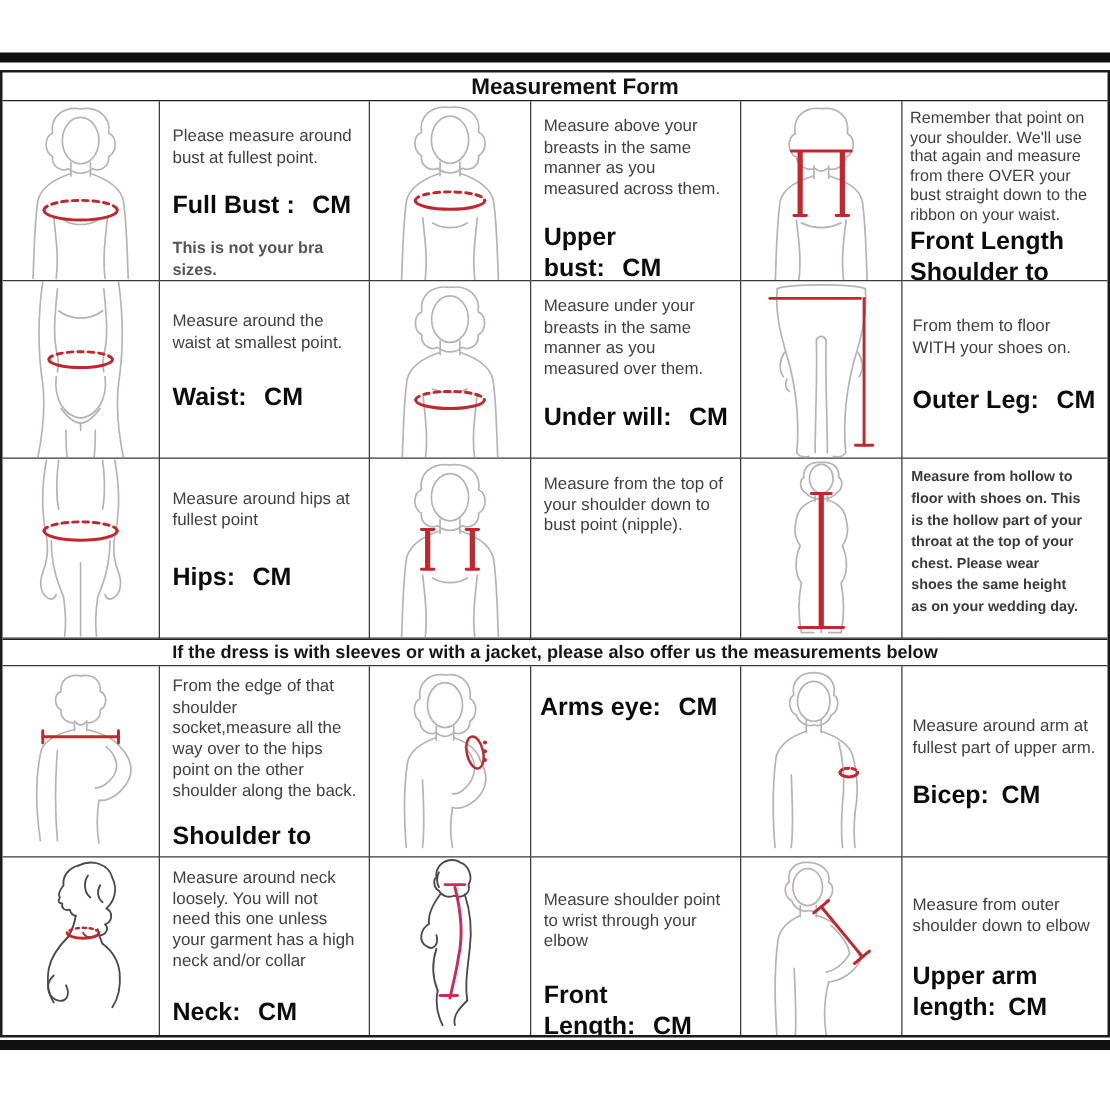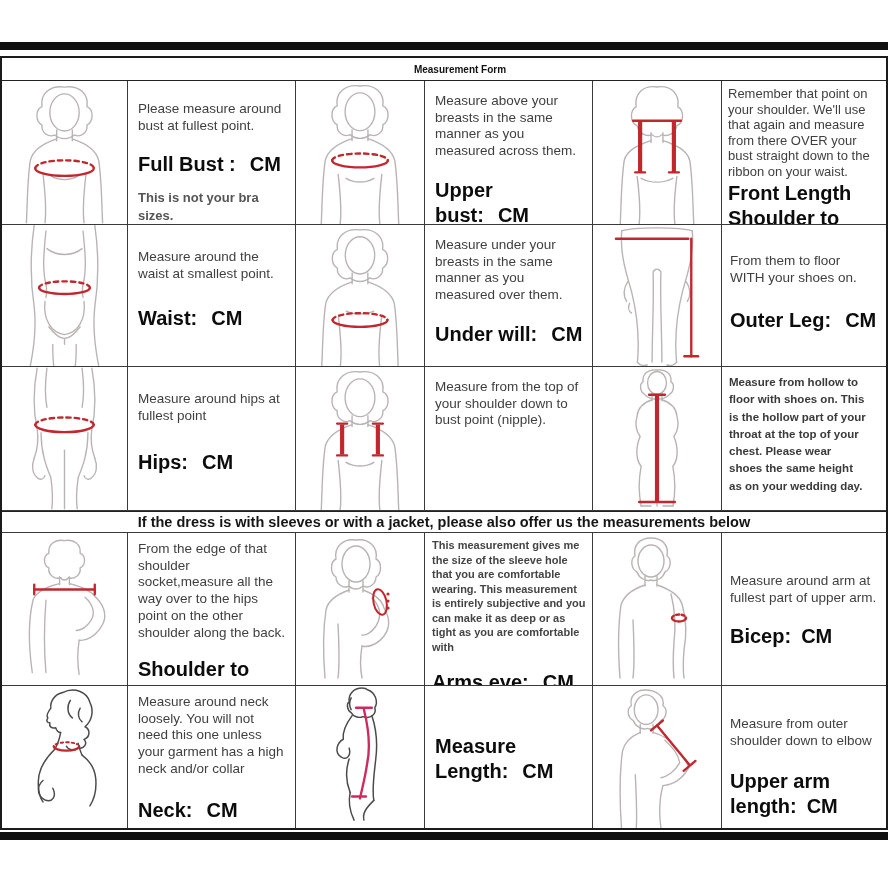--- a/index.html
+++ b/index.html
@@ -8,21 +8,21 @@
   .edgebar{position:absolute;left:0;right:0;background:#101010;}
   .edgebar.top{top:42px;height:8px;}
   .edgebar.bottom{top:832px;height:8px;}
   .form{position:absolute;top:56px;left:0;width:884px;border:2px solid #1c1c1c;background:#fff;
         display:grid;grid-template-columns:126px 168px 129px 168px 129px 1fr;
         grid-template-rows:23px 144px 142px 144px 22px 153px 142px;}
   .c{border-right:1px solid #3a3a3a;border-bottom:1px solid #3a3a3a;overflow:hidden;box-sizing:border-box;}
   .nr{border-right:none;}
   .nb{border-bottom:none;}
   .hdr{grid-column:1/-1;display:flex;align-items:center;justify-content:center;
-       font-weight:bold;font-size:10px;color:#111;border-bottom:1.5px solid #222;padding-left:32px;}
+       font-weight:bold;font-size:18px;color:#111;border-bottom:1.5px solid #222;padding-left:32px;}
   .banner{grid-column:1/-1;display:flex;align-items:center;justify-content:center;
        font-weight:bold;font-size:14.5px;color:#151515;border-top:1px solid #222;}
   .fig{display:flex;align-items:center;justify-content:center;}
   .fig svg{width:100%;height:100%;display:block;}
   .txt{padding:12px 8px 6px 10px;font-size:13.5px;line-height:1.24;}
   .desc{color:#3f3f3f;}
   .desc.sm{font-size:11.5px;font-weight:bold;color:#3a3a3a;line-height:1.5;}
   .desc.sm2{font-size:11px;font-weight:600;color:#444;line-height:1.32;}
   .desc.cmpct{font-size:13px;line-height:1.2;}
   .label{margin-top:18px;font-weight:bold;font-size:20px;color:#0c0c0c;line-height:1.25;}
@@ -247,21 +247,20 @@
         <path class="sk" d="M67,56 C78,60 86,66 88,74 C94,84 94,94 88,102 C82,110 72,114 66,112"></path>
         <path class="sk" d="M76,64 C84,72 86,82 80,92 C76,98 70,102 66,101"></path>
         <path class="sk" d="M66,112 C64,124 64,134 66,144"></path>
         <ellipse class="rdc" cx="84" cy="68" rx="6.5" ry="13" transform="rotate(-12 84 68)"></ellipse>
         <circle cx="92" cy="60" r="1.6" fill="#c1272d"></circle>
         <circle cx="92" cy="67" r="1.6" fill="#c1272d"></circle>
         <circle cx="92" cy="74" r="1.6" fill="#c1272d"></circle>
       </svg>
     </div>
     <div class="c txt" style="padding-top:5px;padding-left:7px;padding-right:3px">
-      <div class="desc sm2">This measurement gives me the size of the sleeve hole that you are comfortable wearing. This measurement is entirely subjective and you can make it as deep or as tight as you are comfortable with</div>
       <div class="label" style="margin-top:16px"><span>Arms eye:</span><span class="unit">CM</span></div>
     </div>
 
     <div class="c fig">
       <svg viewBox="0 0 128 150" preserveAspectRatio="xMidYMid meet">
         <path class="skf" d="M58,4 C46,4 40,12 42,22 C37,25 38,35 44,38 C46,44 53,48 58,46 C63,48 70,44 72,38 C78,35 79,25 74,22 C76,12 70,4 58,4 Z"></path>
         <ellipse class="skf" cx="58" cy="27" rx="13" ry="16"></ellipse>
         <path class="sk" d="M52,42 V52 M64,42 V52"></path>
         <path class="sk" d="M52,51 C40,55 31,61 28,71 C25,92 25,118 27,144"></path>
         <path class="sk" d="M40,86 C41,110 42,128 40,144"></path>
@@ -302,21 +301,22 @@
         <path class="skd" d="M76,30 C80,42 82,58 80,74 C78,92 76,104 78,116"></path>
         <path class="skd" d="M56,30 C50,38 46,46 47,54 C40,58 38,68 45,72 C51,76 55,70 53,63"></path>
         <path class="skd" d="M53,74 C49,86 50,98 54,108"></path>
         <path class="skd" d="M78,116 C72,122 66,128 68,136 M54,108 C52,118 54,128 58,136"></path>
         <path class="pk" d="M60,22 H76"></path>
         <path class="pk" d="M68,24 C73,44 75,62 71,80 C69,94 66,104 64,114"></path>
         <path class="pk" d="M56,112 H70"></path>
       </svg>
     </div>
     <div class="c nb txt" style="padding-top:26px">
-      <div class="label" style="margin-top:22px"><span>Measure Length:</span><span class="unit">CM</span></div>
+      <div class="desc">Measure shoulder point to wrist through your elbow</div>
+      <div class="label" style="margin-top:22px"><span>Front Length:</span><span class="unit">CM</span></div>
     </div>
 
     <div class="c nb fig">
       <svg viewBox="0 0 128 144" preserveAspectRatio="xMidYMid meet">
         <path class="skf" d="M52,4 C42,4 36,11 38,20 C33,23 34,32 40,35 C42,41 49,45 54,43 C59,45 66,41 68,35 C74,32 75,23 70,20 C72,11 64,4 52,4 Z"></path>
         <ellipse class="skf" cx="53" cy="24" rx="12" ry="15"></ellipse>
         <path class="sk" d="M47,39 V48 M60,39 V48"></path>
         <path class="sk" d="M47,47 C38,51 31,57 29,66 C26,88 26,116 28,144"></path>
         <path class="sk" d="M42,90 C43,112 44,130 43,144"></path>
         <path class="sk" d="M60,47 C70,50 78,55 81,61"></path>

